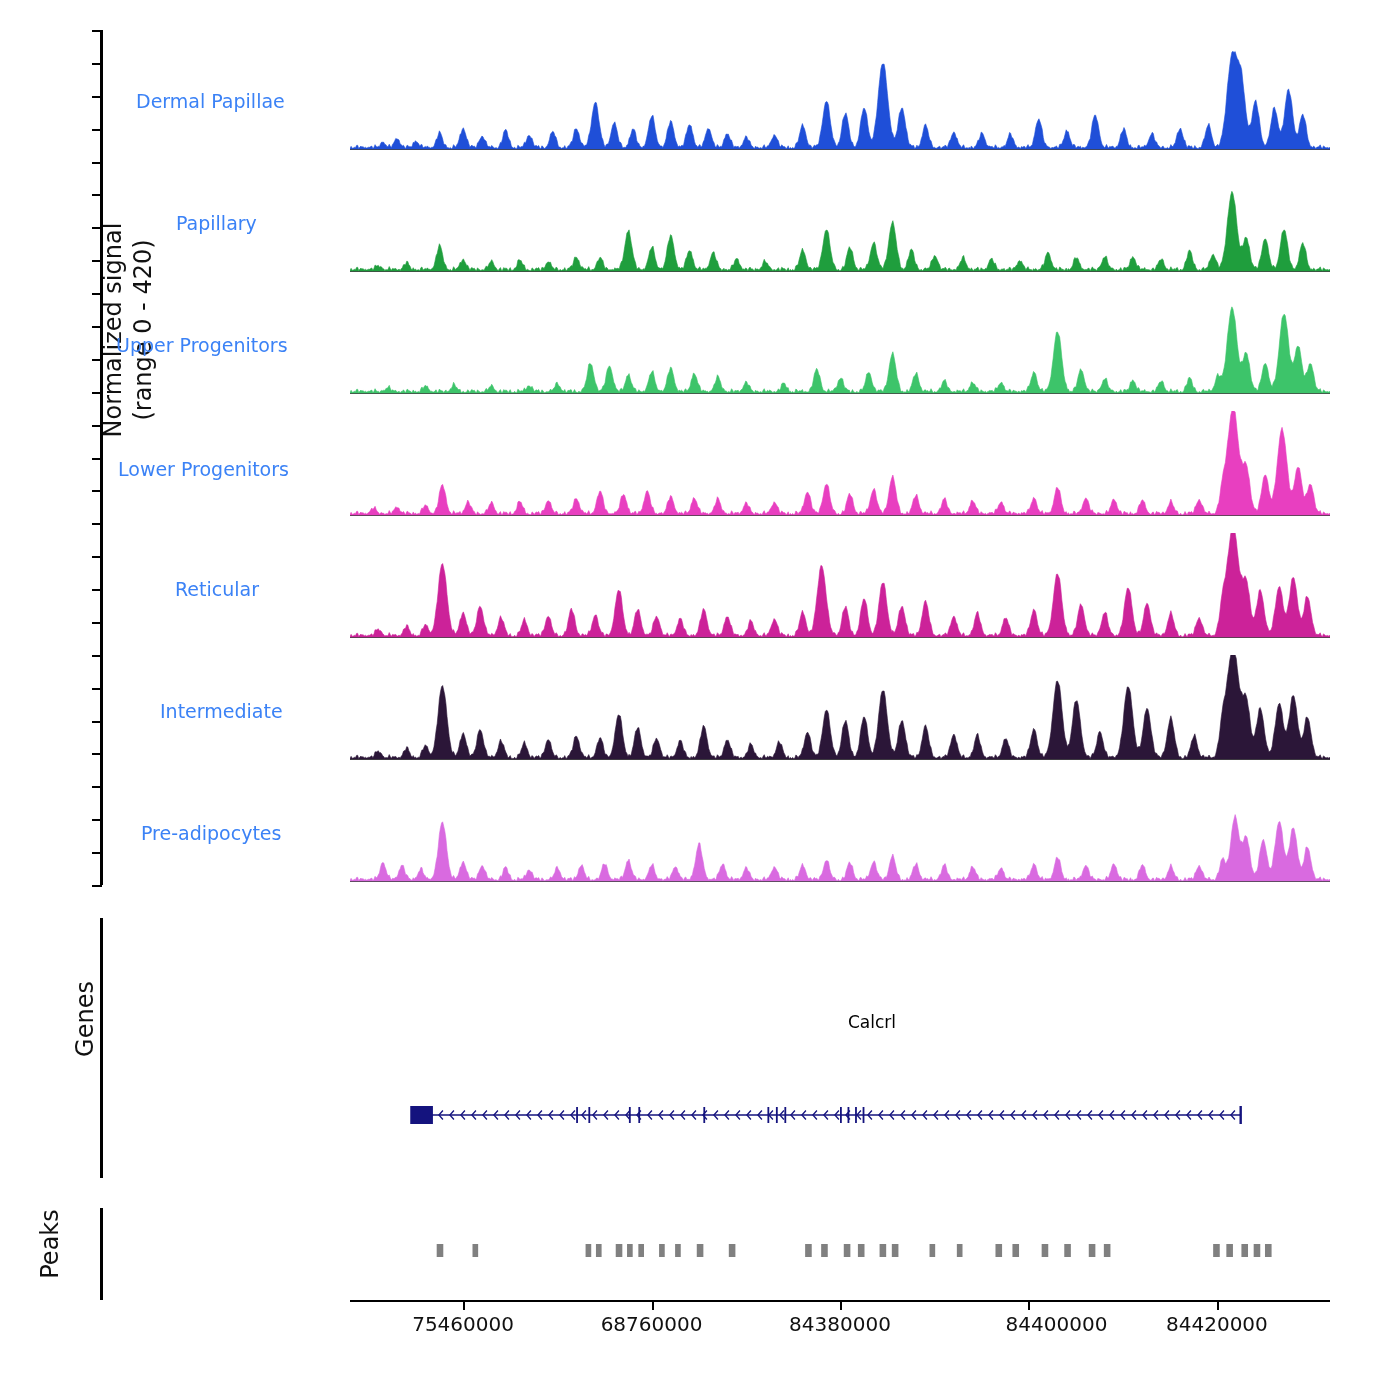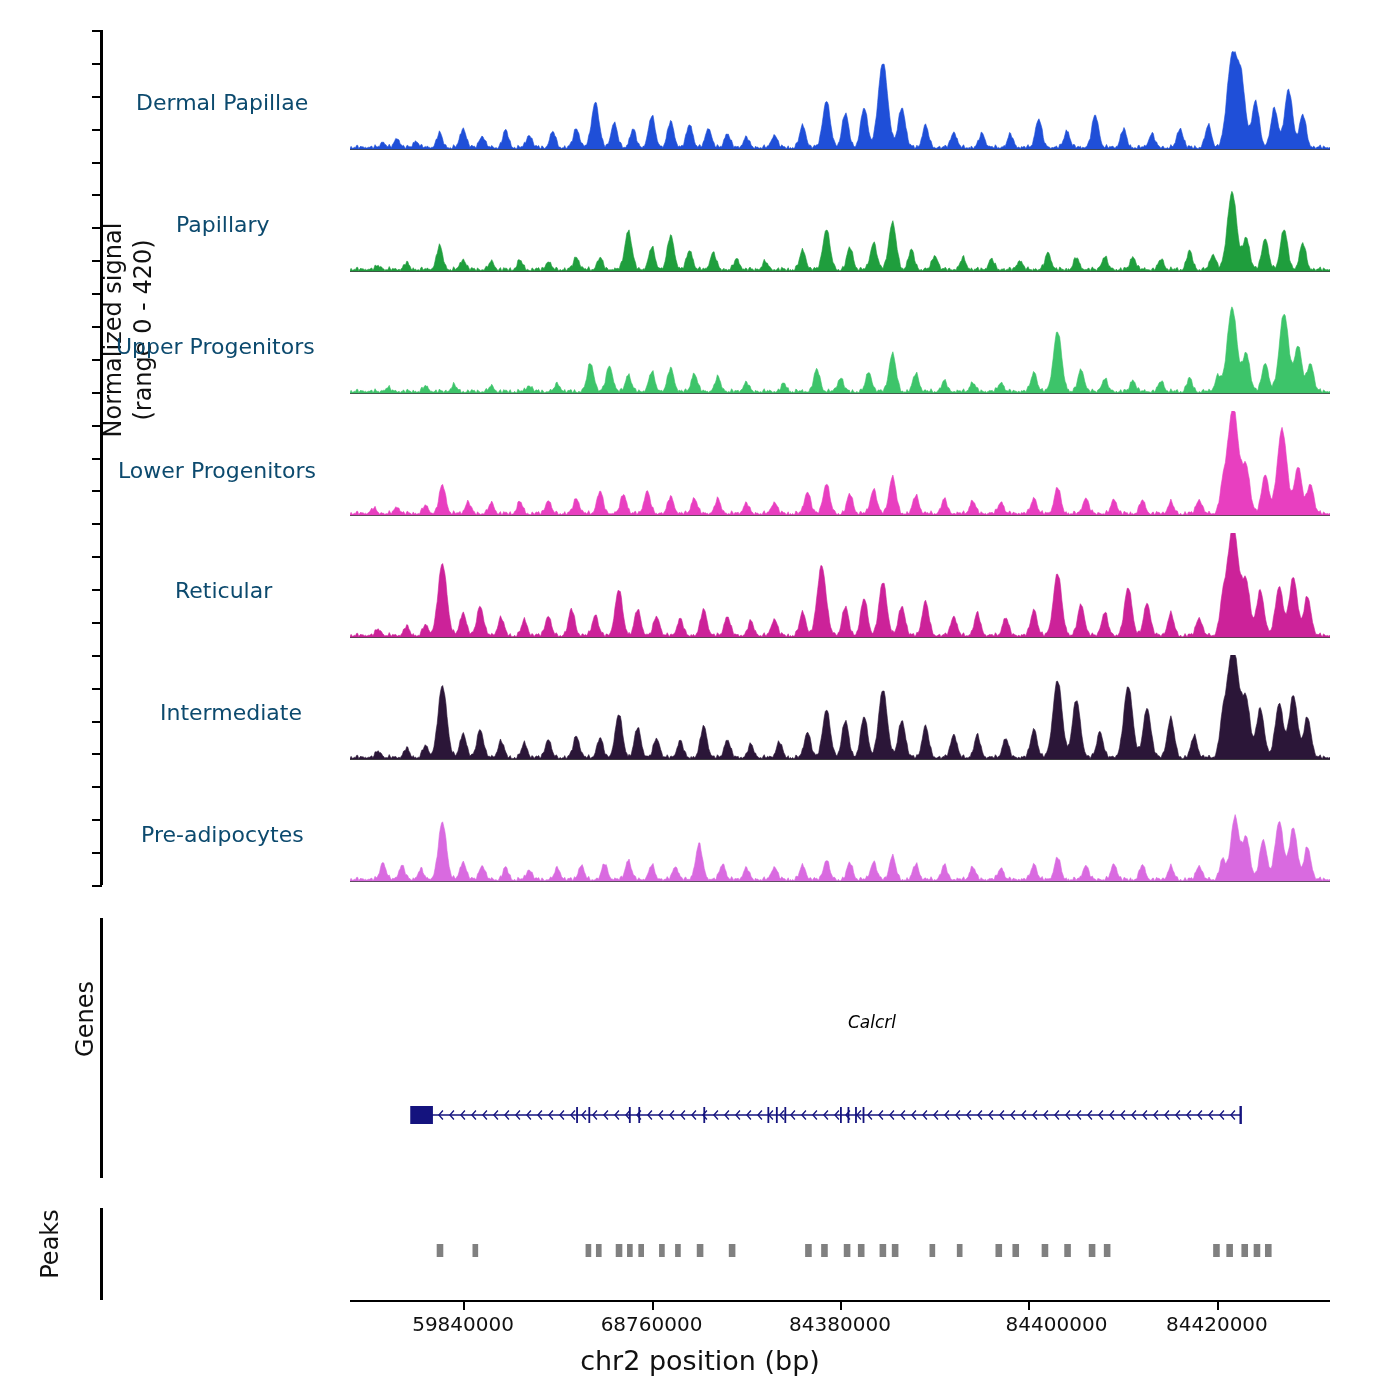--- a/index.html
+++ b/index.html
@@ -66,22 +66,22 @@
     width: 3px;
   }
   .tick {
     position: absolute;
     background: #000;
     height: 2px;
     width: 10px;
   }
   .track-title {
     position: absolute;
-    font-size: 22px;
-    color: #0c4a6e;
+    font-size: 19px;
+    color: #3b82f6;
     white-space: nowrap;
     text-align: center;
   }
   .track-svg {
     position: absolute;
     left: 350px;
     width: 980px;
     height: 120px;
   }
 
@@ -202,21 +202,21 @@
         <path d="M 0 105 L 0.00 103.80 L 1.09 101.36 L 2.18 103.27 L 3.27 103.07 L 4.36 102.32 L 5.45 102.85 L 6.54 100.40 L 7.63 100.26 L 8.72 103.42 L 9.81 102.36 L 10.90 101.05 L 11.99 102.18 L 13.08 101.57 L 14.17 103.10 L 15.26 102.18 L 16.35 103.04 L 17.44 102.68 L 18.53 102.21 L 19.62 102.28 L 20.71 101.53 L 21.80 100.82 L 22.89 102.83 L 23.98 100.66 L 25.07 96.71 L 26.16 97.05 L 27.25 96.46 L 28.34 95.77 L 29.43 97.82 L 30.52 97.58 L 31.61 98.73 L 32.70 100.85 L 33.79 101.60 L 34.88 103.30 L 35.97 102.35 L 37.06 103.09 L 38.15 102.20 L 39.24 99.55 L 40.33 101.75 L 41.42 103.36 L 42.51 101.38 L 43.60 101.76 L 44.69 101.78 L 45.78 101.38 L 46.87 103.10 L 47.96 102.92 L 49.05 101.97 L 50.14 103.26 L 51.23 101.23 L 52.32 100.02 L 53.41 96.37 L 54.51 95.55 L 55.60 95.31 L 56.69 91.65 L 57.78 92.07 L 58.87 95.88 L 59.96 97.71 L 61.05 100.86 L 62.14 102.37 L 63.23 100.55 L 64.32 102.79 L 65.41 101.96 L 66.50 103.24 L 67.59 102.75 L 68.68 102.15 L 69.77 102.27 L 70.86 97.98 L 71.95 94.90 L 73.04 95.10 L 74.13 91.99 L 75.22 89.72 L 76.31 90.90 L 77.40 91.56 L 78.49 95.54 L 79.58 97.67 L 80.67 99.29 L 81.76 97.93 L 82.85 96.11 L 83.94 91.98 L 85.03 84.50 L 86.12 75.44 L 87.21 68.43 L 88.30 56.96 L 89.39 43.94 L 90.48 36.71 L 91.57 31.68 L 92.66 30.52 L 93.75 35.27 L 94.84 40.40 L 95.93 48.71 L 97.02 61.60 L 98.11 71.51 L 99.20 81.44 L 100.29 87.82 L 101.38 94.55 L 102.47 97.53 L 103.56 96.61 L 104.65 99.30 L 105.74 100.95 L 106.83 98.29 L 107.92 96.22 L 109.01 91.65 L 110.10 85.66 L 111.19 83.75 L 112.28 79.41 L 113.37 77.56 L 114.46 80.73 L 115.55 84.77 L 116.64 89.79 L 117.73 92.28 L 118.82 97.19 L 119.91 101.11 L 121.00 99.82 L 122.09 98.99 L 123.18 99.00 L 124.27 95.95 L 125.36 93.78 L 126.45 89.13 L 127.54 80.47 L 128.63 76.74 L 129.72 74.52 L 130.81 75.50 L 131.90 78.02 L 132.99 83.40 L 134.08 89.73 L 135.17 92.92 L 136.26 95.26 L 137.35 100.20 L 138.44 101.19 L 139.53 101.33 L 140.62 102.19 L 141.71 100.29 L 142.80 101.22 L 143.89 102.03 L 144.98 101.26 L 146.07 98.43 L 147.16 96.49 L 148.25 92.76 L 149.34 87.63 L 150.43 83.97 L 151.52 86.88 L 152.61 88.89 L 153.70 89.99 L 154.79 94.54 L 155.88 97.35 L 156.97 99.59 L 158.06 102.90 L 159.15 101.98 L 160.24 100.55 L 161.33 103.46 L 162.42 103.41 L 163.52 103.50 L 164.61 102.26 L 165.70 103.49 L 166.79 103.36 L 167.88 99.34 L 168.97 99.16 L 170.06 98.61 L 171.15 94.70 L 172.24 92.24 L 173.33 88.52 L 174.42 85.69 L 175.51 89.68 L 176.60 92.42 L 177.69 94.81 L 178.78 98.78 L 179.87 101.25 L 180.96 102.71 L 182.05 100.52 L 183.14 101.60 L 184.23 103.54 L 185.32 101.83 L 186.41 101.00 L 187.50 101.51 L 188.59 100.46 L 189.68 102.38 L 190.77 103.03 L 191.86 99.07 L 192.95 97.85 L 194.04 96.88 L 195.13 92.79 L 196.22 87.96 L 197.31 85.31 L 198.40 84.68 L 199.49 85.90 L 200.58 87.55 L 201.67 93.60 L 202.76 96.85 L 203.85 99.38 L 204.94 101.59 L 206.03 99.82 L 207.12 100.66 L 208.21 103.44 L 209.30 103.14 L 210.39 102.57 L 211.48 103.60 L 212.57 102.80 L 213.66 102.75 L 214.75 100.60 L 215.84 103.18 L 216.93 103.20 L 218.02 100.77 L 219.11 100.51 L 220.20 98.12 L 221.29 95.62 L 222.38 94.72 L 223.47 88.73 L 224.56 82.23 L 225.65 81.35 L 226.74 81.39 L 227.83 84.03 L 228.92 86.55 L 230.01 92.61 L 231.10 96.65 L 232.19 97.38 L 233.28 99.57 L 234.37 101.54 L 235.46 101.24 L 236.55 102.79 L 237.64 101.84 L 238.73 99.60 L 239.82 102.30 L 240.91 103.57 L 242.00 101.94 L 243.09 102.05 L 244.18 100.18 L 245.27 97.44 L 246.36 92.23 L 247.45 88.15 L 248.54 86.41 L 249.63 82.90 L 250.72 82.73 L 251.81 85.54 L 252.90 88.09 L 253.99 94.45 L 255.08 99.37 L 256.17 98.88 L 257.26 100.19 L 258.35 102.10 L 259.44 101.35 L 260.53 99.81 L 261.62 97.04 L 262.71 92.44 L 263.80 86.94 L 264.89 77.38 L 265.98 70.86 L 267.07 63.59 L 268.16 59.92 L 269.25 60.55 L 270.34 61.01 L 271.43 67.09 L 272.53 77.88 L 273.62 85.01 L 274.71 91.27 L 275.80 96.74 L 276.89 98.38 L 277.98 101.53 L 279.07 99.27 L 280.16 100.79 L 281.25 99.27 L 282.34 94.31 L 283.43 89.87 L 284.52 82.39 L 285.61 76.18 L 286.70 75.08 L 287.79 72.81 L 288.88 72.64 L 289.97 78.78 L 291.06 84.90 L 292.15 91.56 L 293.24 95.12 L 294.33 99.71 L 295.42 100.91 L 296.51 100.89 L 297.60 101.11 L 298.69 101.32 L 299.78 99.85 L 300.87 100.18 L 301.96 96.66 L 303.05 90.10 L 304.14 87.91 L 305.23 85.72 L 306.32 82.95 L 307.41 84.68 L 308.50 86.80 L 309.59 90.37 L 310.68 94.61 L 311.77 97.52 L 312.86 101.71 L 313.95 101.64 L 315.04 101.99 L 316.13 101.93 L 317.22 99.71 L 318.31 101.66 L 319.40 103.72 L 320.49 101.34 L 321.58 101.16 L 322.67 101.82 L 323.76 100.64 L 324.85 100.08 L 325.94 96.92 L 327.03 93.01 L 328.12 90.57 L 329.21 85.55 L 330.30 85.32 L 331.39 85.75 L 332.48 89.71 L 333.57 95.21 L 334.66 95.78 L 335.75 97.45 L 336.84 101.52 L 337.93 102.01 L 339.02 102.66 L 340.11 103.45 L 341.20 101.46 L 342.29 103.07 L 343.38 101.17 L 344.47 102.40 L 345.56 101.96 L 346.65 99.31 L 347.74 97.19 L 348.83 90.84 L 349.92 84.20 L 351.01 81.16 L 352.10 75.34 L 353.19 70.26 L 354.28 71.28 L 355.37 74.06 L 356.46 80.43 L 357.55 86.32 L 358.64 93.31 L 359.73 96.47 L 360.82 99.49 L 361.91 100.80 L 363.00 101.31 L 364.09 100.69 L 365.18 103.16 L 366.27 102.77 L 367.36 99.72 L 368.45 101.07 L 369.54 102.04 L 370.63 100.85 L 371.72 100.80 L 372.81 97.09 L 373.90 92.21 L 374.99 89.75 L 376.08 85.40 L 377.17 85.39 L 378.26 85.25 L 379.35 88.60 L 380.44 92.34 L 381.54 93.30 L 382.63 97.69 L 383.72 101.82 L 384.81 100.96 L 385.90 101.33 L 386.99 101.89 L 388.08 101.17 L 389.17 103.62 L 390.26 102.59 L 391.35 102.27 L 392.44 103.30 L 393.53 102.02 L 394.62 101.68 L 395.71 98.82 L 396.80 97.48 L 397.89 96.62 L 398.98 91.14 L 400.07 87.66 L 401.16 89.11 L 402.25 90.26 L 403.34 93.88 L 404.43 97.85 L 405.52 97.92 L 406.61 100.73 L 407.70 101.46 L 408.79 102.84 L 409.88 103.08 L 410.97 102.50 L 412.06 103.64 L 413.15 101.34 L 414.24 99.68 L 415.33 102.61 L 416.42 102.70 L 417.51 101.33 L 418.60 102.13 L 419.69 101.02 L 420.78 101.61 L 421.87 102.03 L 422.96 102.29 L 424.05 99.29 L 425.14 97.71 L 426.23 94.09 L 427.32 89.67 L 428.41 85.66 L 429.50 87.64 L 430.59 89.35 L 431.68 89.49 L 432.77 93.92 L 433.86 97.77 L 434.95 99.67 L 436.04 102.85 L 437.13 102.27 L 438.22 100.65 L 439.31 103.75 L 440.40 102.53 L 441.49 103.52 L 442.58 102.47 L 443.67 103.38 L 444.76 103.37 L 445.85 99.99 L 446.94 100.75 L 448.03 102.81 L 449.12 101.05 L 450.21 100.24 L 451.30 98.26 L 452.39 93.71 L 453.48 92.03 L 454.57 86.12 L 455.66 80.67 L 456.75 77.90 L 457.84 77.35 L 458.93 79.81 L 460.02 82.11 L 461.11 87.98 L 462.20 95.06 L 463.29 96.97 L 464.38 97.74 L 465.47 99.99 L 466.56 99.28 L 467.65 99.26 L 468.74 97.74 L 469.83 90.78 L 470.92 85.09 L 472.01 78.73 L 473.10 70.75 L 474.19 62.55 L 475.28 56.56 L 476.37 55.23 L 477.46 55.84 L 478.55 59.04 L 479.64 69.18 L 480.73 77.89 L 481.82 84.81 L 482.91 91.83 L 484.00 94.48 L 485.09 97.33 L 486.18 100.47 L 487.27 100.58 L 488.36 97.25 L 489.45 95.05 L 490.55 89.65 L 491.64 81.87 L 492.73 72.87 L 493.82 69.70 L 494.91 67.35 L 496.00 65.23 L 497.09 69.63 L 498.18 76.05 L 499.27 82.82 L 500.36 91.70 L 501.45 95.66 L 502.54 96.57 L 503.63 100.72 L 504.72 101.37 L 505.81 100.88 L 506.90 97.31 L 507.99 94.79 L 509.08 89.05 L 510.17 79.14 L 511.26 71.81 L 512.35 67.17 L 513.44 62.16 L 514.53 62.26 L 515.62 65.09 L 516.71 69.03 L 517.80 78.92 L 518.89 86.59 L 519.98 91.69 L 521.07 95.81 L 522.16 97.90 L 523.25 96.93 L 524.34 91.89 L 525.43 86.77 L 526.52 81.96 L 527.61 71.57 L 528.70 59.98 L 529.79 50.50 L 530.88 40.75 L 531.97 36.45 L 533.06 36.02 L 534.15 36.08 L 535.24 42.23 L 536.33 53.77 L 537.42 63.87 L 538.51 73.40 L 539.60 81.80 L 540.69 89.15 L 541.78 93.98 L 542.87 94.12 L 543.96 96.60 L 545.05 95.42 L 546.14 91.61 L 547.23 87.25 L 548.32 78.30 L 549.41 70.99 L 550.50 68.90 L 551.59 65.91 L 552.68 65.76 L 553.77 71.22 L 554.86 77.02 L 555.95 84.62 L 557.04 88.35 L 558.13 95.50 L 559.22 99.80 L 560.31 99.51 L 561.40 100.77 L 562.49 100.71 L 563.58 100.38 L 564.67 103.30 L 565.76 102.61 L 566.85 99.54 L 567.94 100.14 L 569.03 98.88 L 570.12 95.25 L 571.21 88.73 L 572.30 84.07 L 573.39 77.24 L 574.48 71.44 L 575.57 69.73 L 576.66 73.15 L 577.75 77.15 L 578.84 84.43 L 579.93 90.15 L 581.02 92.38 L 582.11 97.84 L 583.20 101.76 L 584.29 101.74 L 585.38 102.79 L 586.47 103.08 L 587.56 102.53 L 588.65 101.85 L 589.74 101.18 L 590.83 103.80 L 591.92 102.61 L 593.01 101.49 L 594.10 101.67 L 595.19 99.68 L 596.28 100.44 L 597.37 100.99 L 598.46 96.29 L 599.56 91.91 L 600.65 89.01 L 601.74 83.98 L 602.83 80.82 L 603.92 79.03 L 605.01 81.11 L 606.10 86.15 L 607.19 88.38 L 608.28 94.10 L 609.37 97.41 L 610.46 99.65 L 611.55 102.38 L 612.64 100.57 L 613.73 99.77 L 614.82 103.02 L 615.91 103.12 L 617.00 102.48 L 618.09 103.32 L 619.18 101.63 L 620.27 101.99 L 621.36 97.84 L 622.45 96.63 L 623.54 93.64 L 624.63 87.13 L 625.72 83.06 L 626.81 79.29 L 627.90 78.29 L 628.99 84.10 L 630.08 88.56 L 631.17 90.90 L 632.26 96.18 L 633.35 99.55 L 634.44 101.56 L 635.53 101.69 L 636.62 103.47 L 637.71 102.34 L 638.80 102.12 L 639.89 101.37 L 640.98 102.07 L 642.07 101.17 L 643.16 102.81 L 644.25 102.78 L 645.34 99.67 L 646.43 101.00 L 647.52 102.85 L 648.61 101.27 L 649.70 100.70 L 650.79 97.90 L 651.88 93.09 L 652.97 89.67 L 654.06 84.44 L 655.15 84.36 L 656.24 83.68 L 657.33 85.67 L 658.42 89.86 L 659.51 91.76 L 660.60 96.39 L 661.69 101.43 L 662.78 100.77 L 663.87 100.72 L 664.96 102.26 L 666.05 101.92 L 667.14 103.58 L 668.23 102.31 L 669.32 102.54 L 670.41 103.41 L 671.50 101.57 L 672.59 102.09 L 673.68 101.23 L 674.77 101.10 L 675.86 102.45 L 676.95 98.69 L 678.04 94.48 L 679.13 93.10 L 680.22 88.02 L 681.31 82.13 L 682.40 78.12 L 683.49 73.41 L 684.58 74.51 L 685.67 76.89 L 686.76 83.24 L 687.85 90.01 L 688.94 93.86 L 690.03 98.22 L 691.12 98.97 L 692.21 98.38 L 693.30 101.66 L 694.39 101.84 L 695.48 98.71 L 696.57 97.69 L 697.66 94.54 L 698.75 90.24 L 699.84 84.04 L 700.93 76.71 L 702.02 65.24 L 703.11 54.95 L 704.20 43.28 L 705.29 34.07 L 706.38 26.48 L 707.47 26.12 L 708.57 28.57 L 709.66 31.36 L 710.75 41.19 L 711.84 53.69 L 712.93 64.11 L 714.02 75.37 L 715.11 82.85 L 716.20 86.52 L 717.29 91.62 L 718.38 89.67 L 719.47 88.28 L 720.56 81.74 L 721.65 73.78 L 722.74 64.98 L 723.83 53.32 L 724.92 47.10 L 726.01 46.46 L 727.10 45.66 L 728.19 49.71 L 729.28 58.06 L 730.37 66.31 L 731.46 77.83 L 732.55 84.93 L 733.64 91.59 L 734.73 96.50 L 735.82 98.91 L 736.91 100.89 L 738.00 100.42 L 739.09 100.88 L 740.18 103.43 L 741.27 101.25 L 742.36 98.51 L 743.45 98.88 L 744.54 96.21 L 745.63 92.53 L 746.72 88.64 L 747.81 81.07 L 748.90 77.22 L 749.99 76.36 L 751.08 78.39 L 752.17 83.05 L 753.26 87.50 L 754.35 93.85 L 755.44 96.31 L 756.53 96.68 L 757.62 100.84 L 758.71 102.46 L 759.80 101.16 L 760.89 101.98 L 761.98 101.23 L 763.07 101.15 L 764.16 102.46 L 765.25 102.58 L 766.34 100.32 L 767.43 100.11 L 768.52 96.80 L 769.61 92.16 L 770.70 84.34 L 771.79 78.53 L 772.88 69.89 L 773.97 56.18 L 775.06 45.94 L 776.15 38.27 L 777.24 31.97 L 778.33 31.96 L 779.42 33.98 L 780.51 37.92 L 781.60 49.58 L 782.69 59.28 L 783.78 70.84 L 784.87 79.22 L 785.96 87.00 L 787.05 92.59 L 788.14 91.79 L 789.23 91.62 L 790.32 91.59 L 791.41 85.47 L 792.50 78.07 L 793.59 70.06 L 794.68 60.37 L 795.77 56.32 L 796.86 53.31 L 797.95 54.48 L 799.04 59.28 L 800.13 67.16 L 801.22 75.92 L 802.31 82.07 L 803.40 88.55 L 804.49 96.31 L 805.58 98.30 L 806.67 98.22 L 807.76 100.58 L 808.85 100.77 L 809.94 101.63 L 811.03 102.74 L 812.12 99.68 L 813.21 97.29 L 814.30 96.05 L 815.39 91.09 L 816.48 84.57 L 817.58 76.44 L 818.67 70.67 L 819.76 65.11 L 820.85 60.77 L 821.94 65.06 L 823.03 71.32 L 824.12 77.29 L 825.21 85.35 L 826.30 90.22 L 827.39 94.29 L 828.48 100.21 L 829.57 101.97 L 830.66 101.54 L 831.75 103.39 L 832.84 103.69 L 833.93 102.96 L 835.02 100.34 L 836.11 101.90 L 837.20 102.37 L 838.29 98.09 L 839.38 95.16 L 840.47 91.65 L 841.56 86.34 L 842.65 84.32 L 843.74 81.56 L 844.83 78.80 L 845.92 83.33 L 847.01 88.45 L 848.10 93.75 L 849.19 96.52 L 850.28 100.16 L 851.37 101.76 L 852.46 100.51 L 853.55 100.15 L 854.64 102.49 L 855.73 101.82 L 856.82 102.09 L 857.91 102.29 L 859.00 100.01 L 860.09 101.81 L 861.18 102.93 L 862.27 102.54 L 863.36 102.09 L 864.45 102.20 L 865.54 99.94 L 866.63 95.25 L 867.72 89.26 L 868.81 85.09 L 869.90 75.49 L 870.99 64.39 L 872.08 56.54 L 873.17 48.35 L 874.26 43.13 L 875.35 39.17 L 876.44 30.64 L 877.53 21.53 L 878.62 14.83 L 879.71 5.45 L 880.80 0.00 L 881.89 0.00 L 882.98 0.00 L 884.07 0.00 L 885.16 0.00 L 886.25 3.38 L 887.34 13.85 L 888.43 22.84 L 889.52 32.08 L 890.61 35.78 L 891.70 37.03 L 892.79 40.44 L 893.88 39.75 L 894.97 37.74 L 896.06 40.29 L 897.15 44.14 L 898.24 51.91 L 899.33 57.69 L 900.42 68.23 L 901.51 77.37 L 902.60 80.29 L 903.69 81.54 L 904.78 79.18 L 905.87 72.92 L 906.96 68.49 L 908.05 61.68 L 909.14 53.40 L 910.23 52.46 L 911.32 55.69 L 912.41 60.84 L 913.50 67.60 L 914.59 77.01 L 915.68 84.32 L 916.77 89.91 L 917.86 93.01 L 918.95 96.76 L 920.04 96.15 L 921.13 94.93 L 922.22 91.12 L 923.31 82.05 L 924.40 75.25 L 925.49 68.71 L 926.59 59.04 L 927.68 52.23 L 928.77 48.99 L 929.86 48.25 L 930.95 52.25 L 932.04 57.29 L 933.13 67.44 L 934.22 73.36 L 935.31 75.74 L 936.40 76.53 L 937.49 71.60 L 938.58 65.86 L 939.67 60.14 L 940.76 50.05 L 941.85 42.06 L 942.94 40.58 L 944.03 41.18 L 945.12 46.48 L 946.21 52.70 L 947.30 62.63 L 948.39 72.21 L 949.48 76.99 L 950.57 82.14 L 951.66 83.34 L 952.75 80.54 L 953.84 77.24 L 954.93 69.36 L 956.02 62.18 L 957.11 62.32 L 958.20 63.74 L 959.29 66.94 L 960.38 74.56 L 961.47 81.01 L 962.56 88.45 L 963.65 92.37 L 964.74 97.21 L 965.83 101.32 L 966.92 100.96 L 968.01 101.64 L 969.10 101.25 L 970.19 99.79 L 971.28 102.57 L 972.37 103.53 L 973.46 100.91 L 974.55 101.69 L 975.64 102.65 L 976.73 102.65 L 977.82 102.50 L 978.91 103.16 L 980.00 102.27 L 980 105 Z" fill="#2b1638" stroke="#2b1638" stroke-width="0.6"></path>
         <line x1="0" x2="980" y1="104.5" y2="104.5" stroke="#444" stroke-width="0.8"></line>
       </svg>
       <div class="track-title" style="left: 141px; top: 822px;">Pre-adipocytes</div>
       <svg class="track-svg" viewBox="0 0 980 105" preserveAspectRatio="none" style="top: 777px; height: 105px;">
         <path d="M 0 105 L 0.00 103.80 L 1.09 101.36 L 2.18 103.27 L 3.27 103.07 L 4.36 102.32 L 5.45 102.85 L 6.54 100.40 L 7.63 100.26 L 8.72 103.42 L 9.81 102.36 L 10.90 101.05 L 11.99 102.18 L 13.08 101.57 L 14.17 103.10 L 15.26 102.18 L 16.35 103.04 L 17.44 102.68 L 18.53 102.22 L 19.62 102.31 L 20.71 101.62 L 21.80 101.08 L 22.89 103.51 L 23.98 102.14 L 25.07 99.31 L 26.16 100.68 L 27.25 100.19 L 28.34 97.79 L 29.43 95.98 L 30.52 90.48 L 31.61 86.58 L 32.70 85.57 L 33.79 85.98 L 34.88 89.87 L 35.97 92.48 L 37.06 96.85 L 38.15 98.79 L 39.24 97.95 L 40.33 101.10 L 41.42 103.11 L 42.51 101.26 L 43.60 101.57 L 44.69 101.25 L 45.78 100.05 L 46.87 100.23 L 47.96 97.61 L 49.05 93.56 L 50.14 91.94 L 51.23 88.48 L 52.32 88.37 L 53.41 88.48 L 54.51 92.98 L 55.60 97.85 L 56.69 97.46 L 57.78 98.76 L 58.87 101.56 L 59.96 101.57 L 61.05 103.02 L 62.14 103.33 L 63.23 100.74 L 64.32 102.33 L 65.41 100.57 L 66.50 100.32 L 67.59 97.73 L 68.68 94.96 L 69.77 93.86 L 70.86 90.38 L 71.95 90.55 L 73.04 95.72 L 74.13 97.64 L 75.22 98.78 L 76.31 100.90 L 77.40 100.34 L 78.49 102.04 L 79.58 102.04 L 80.67 102.40 L 81.76 100.87 L 82.85 99.80 L 83.94 97.13 L 85.03 91.52 L 86.12 84.49 L 87.21 79.35 L 88.30 69.39 L 89.39 57.39 L 90.48 50.72 L 91.57 45.93 L 92.66 44.82 L 93.75 49.46 L 94.84 54.25 L 95.93 61.82 L 97.02 73.50 L 98.11 81.74 L 99.20 89.70 L 100.29 94.05 L 101.38 98.93 L 102.47 100.42 L 103.56 98.46 L 104.65 100.57 L 105.74 102.12 L 106.83 99.84 L 107.92 98.56 L 109.01 95.09 L 110.10 90.29 L 111.19 89.41 L 112.28 85.72 L 113.37 84.05 L 114.46 86.89 L 115.55 90.13 L 116.64 94.04 L 117.73 95.31 L 118.82 99.15 L 119.91 102.34 L 121.00 100.80 L 122.09 100.35 L 123.18 101.59 L 124.27 100.86 L 125.36 102.16 L 126.45 101.70 L 127.54 96.94 L 128.63 95.45 L 129.72 92.77 L 130.81 90.62 L 131.90 88.50 L 132.99 89.30 L 134.08 92.29 L 135.17 93.66 L 136.26 95.30 L 137.35 100.11 L 138.44 101.14 L 139.53 101.33 L 140.62 102.23 L 141.71 100.39 L 142.80 101.53 L 143.89 102.86 L 144.98 103.22 L 146.07 102.43 L 147.16 103.52 L 148.25 103.38 L 149.34 101.31 L 150.43 98.74 L 151.52 99.72 L 152.61 96.86 L 153.70 91.55 L 154.79 90.26 L 155.88 89.51 L 156.97 91.04 L 158.06 95.76 L 159.15 97.13 L 160.24 97.80 L 161.33 102.15 L 162.42 102.88 L 163.52 103.32 L 164.61 102.23 L 165.70 103.57 L 166.79 103.67 L 167.88 100.19 L 168.97 101.14 L 170.06 102.58 L 171.15 101.50 L 172.24 102.14 L 173.33 100.65 L 174.42 97.89 L 175.51 99.15 L 176.60 96.87 L 177.69 93.55 L 178.78 93.03 L 179.87 93.43 L 180.96 95.25 L 182.05 94.88 L 183.14 98.09 L 184.23 101.72 L 185.32 101.03 L 186.41 100.71 L 187.50 101.44 L 188.59 100.52 L 189.68 102.65 L 190.77 103.78 L 191.86 100.88 L 192.95 101.63 L 194.04 103.72 L 195.13 103.56 L 196.22 102.70 L 197.31 102.82 L 198.40 102.74 L 199.49 102.00 L 200.58 99.77 L 201.67 101.03 L 202.76 99.39 L 203.85 97.29 L 204.94 95.32 L 206.03 90.23 L 207.12 89.25 L 208.21 92.14 L 209.30 93.66 L 210.39 95.80 L 211.48 99.49 L 212.57 100.68 L 213.66 101.81 L 214.75 100.26 L 215.84 103.11 L 216.93 103.33 L 218.02 101.23 L 219.11 101.69 L 220.20 100.78 L 221.29 100.84 L 222.38 103.68 L 223.47 102.16 L 224.56 99.64 L 225.65 100.65 L 226.74 99.16 L 227.83 96.63 L 228.92 91.66 L 230.01 90.21 L 231.10 88.93 L 232.19 87.59 L 233.28 90.60 L 234.37 94.93 L 235.46 97.19 L 236.55 100.69 L 237.64 100.92 L 238.73 99.26 L 239.82 102.24 L 240.91 103.71 L 242.00 102.42 L 243.09 103.29 L 244.18 102.95 L 245.27 102.78 L 246.36 101.15 L 247.45 101.01 L 248.54 102.22 L 249.63 99.11 L 250.72 95.83 L 251.81 92.37 L 252.90 87.29 L 253.99 87.08 L 255.08 88.30 L 256.17 87.47 L 257.26 90.97 L 258.35 96.23 L 259.44 99.00 L 260.53 100.91 L 261.62 101.94 L 262.71 102.14 L 263.80 102.85 L 264.89 100.75 L 265.98 102.05 L 267.07 101.52 L 268.16 101.99 L 269.25 103.02 L 270.34 99.88 L 271.43 98.98 L 272.53 100.52 L 273.62 97.37 L 274.71 93.43 L 275.80 89.84 L 276.89 84.64 L 277.98 84.18 L 279.07 82.03 L 280.16 87.08 L 281.25 91.63 L 282.34 94.23 L 283.43 97.99 L 284.52 98.59 L 285.61 99.42 L 286.70 103.18 L 287.79 102.59 L 288.88 100.67 L 289.97 102.28 L 291.06 102.47 L 292.15 103.26 L 293.24 101.99 L 294.33 103.05 L 295.42 101.69 L 296.51 99.42 L 297.60 97.13 L 298.69 94.47 L 299.78 90.42 L 300.87 89.72 L 301.96 88.01 L 303.05 86.45 L 304.14 91.38 L 305.23 96.27 L 306.32 98.32 L 307.41 101.42 L 308.50 101.74 L 309.59 101.66 L 310.68 101.94 L 311.77 101.64 L 312.86 103.72 L 313.95 102.49 L 315.04 102.30 L 316.13 101.98 L 317.22 99.59 L 318.31 101.21 L 319.40 102.57 L 320.49 98.82 L 321.58 96.50 L 322.67 94.57 L 323.76 91.27 L 324.85 90.41 L 325.94 89.81 L 327.03 91.23 L 328.12 95.48 L 329.21 96.36 L 330.30 99.41 L 331.39 99.90 L 332.48 101.43 L 333.57 103.43 L 334.66 100.70 L 335.75 99.98 L 336.84 102.61 L 337.93 102.29 L 339.02 102.38 L 340.11 102.43 L 341.20 99.11 L 342.29 98.37 L 343.38 92.74 L 344.47 88.89 L 345.56 82.66 L 346.65 74.92 L 347.74 70.33 L 348.83 65.84 L 349.92 65.95 L 351.01 73.47 L 352.10 79.49 L 353.19 84.49 L 354.28 91.54 L 355.37 95.61 L 356.46 99.45 L 357.55 100.76 L 358.64 102.91 L 359.73 102.12 L 360.82 102.43 L 361.91 102.16 L 363.00 101.83 L 364.09 100.73 L 365.18 102.73 L 366.27 101.54 L 367.36 96.99 L 368.45 95.96 L 369.54 93.90 L 370.63 89.94 L 371.72 88.78 L 372.81 86.93 L 373.90 87.17 L 374.99 91.89 L 376.08 94.57 L 377.17 99.26 L 378.26 100.40 L 379.35 101.99 L 380.44 102.29 L 381.54 99.62 L 382.63 101.15 L 383.72 103.46 L 384.81 101.63 L 385.90 101.56 L 386.99 101.92 L 388.08 101.05 L 389.17 103.21 L 390.26 101.52 L 391.35 99.93 L 392.44 98.93 L 393.53 95.18 L 394.62 92.77 L 395.71 89.49 L 396.80 90.29 L 397.89 94.03 L 398.98 94.28 L 400.07 95.75 L 401.16 99.81 L 402.25 100.85 L 403.34 102.38 L 404.43 103.55 L 405.52 101.15 L 406.61 102.29 L 407.70 102.11 L 408.79 103.07 L 409.88 103.15 L 410.97 102.51 L 412.06 103.64 L 413.15 101.34 L 414.24 99.67 L 415.33 102.56 L 416.42 102.52 L 417.51 100.81 L 418.60 100.83 L 419.69 98.24 L 420.78 96.57 L 421.87 94.34 L 422.96 92.54 L 424.05 89.41 L 425.14 90.56 L 426.23 92.29 L 427.32 94.36 L 428.41 95.83 L 429.50 100.62 L 430.59 102.09 L 431.68 99.77 L 432.77 100.92 L 433.86 101.83 L 434.95 101.69 L 436.04 103.72 L 437.13 102.59 L 438.22 100.75 L 439.31 103.78 L 440.40 102.54 L 441.49 103.52 L 442.58 102.46 L 443.67 103.31 L 444.76 103.15 L 445.85 99.37 L 446.94 99.25 L 448.03 99.74 L 449.12 95.75 L 450.21 92.63 L 451.30 89.47 L 452.39 86.31 L 453.48 89.38 L 454.57 91.01 L 455.66 93.91 L 456.75 97.81 L 457.84 100.38 L 458.93 102.00 L 460.02 100.50 L 461.11 101.28 L 462.20 103.54 L 463.29 101.80 L 464.38 100.35 L 465.47 101.67 L 466.56 101.13 L 467.65 102.30 L 468.74 103.07 L 469.83 99.51 L 470.92 98.16 L 472.01 96.53 L 473.10 92.99 L 474.19 88.27 L 475.28 84.43 L 476.37 83.83 L 477.46 83.77 L 478.55 84.87 L 479.64 91.58 L 480.73 95.87 L 481.82 98.06 L 482.91 100.76 L 484.00 100.04 L 485.09 100.75 L 486.18 103.03 L 487.27 103.63 L 488.36 102.27 L 489.45 103.72 L 490.55 103.64 L 491.64 102.35 L 492.73 99.80 L 493.82 101.29 L 494.91 100.01 L 496.00 94.35 L 497.09 91.02 L 498.18 87.47 L 499.27 84.75 L 500.36 86.93 L 501.45 87.96 L 502.54 89.15 L 503.63 95.47 L 504.72 98.97 L 505.81 101.52 L 506.90 101.41 L 507.99 103.30 L 509.08 103.37 L 510.17 100.54 L 511.26 100.72 L 512.35 102.62 L 513.44 101.65 L 514.53 102.16 L 515.62 101.54 L 516.71 98.79 L 517.80 99.95 L 518.89 98.10 L 519.98 94.03 L 521.07 90.43 L 522.16 87.48 L 523.25 85.35 L 524.34 83.74 L 525.43 86.43 L 526.52 92.78 L 527.61 95.38 L 528.70 97.07 L 529.79 99.77 L 530.88 99.81 L 531.97 101.79 L 533.06 103.31 L 534.15 100.66 L 535.24 99.72 L 536.33 100.57 L 537.42 97.50 L 538.51 92.74 L 539.60 87.30 L 540.69 82.98 L 541.78 79.92 L 542.87 76.99 L 543.96 81.28 L 545.05 85.90 L 546.14 90.59 L 547.23 96.05 L 548.32 97.05 L 549.41 98.61 L 550.50 103.08 L 551.59 103.24 L 552.68 102.34 L 553.77 103.55 L 554.86 102.87 L 555.95 103.29 L 557.04 100.49 L 558.13 102.43 L 559.22 102.80 L 560.31 99.34 L 561.40 97.45 L 562.49 93.85 L 563.58 89.74 L 564.67 89.53 L 565.76 87.48 L 566.85 85.60 L 567.94 90.00 L 569.03 94.59 L 570.12 98.09 L 571.21 99.32 L 572.30 102.40 L 573.39 102.33 L 574.48 101.13 L 575.57 100.85 L 576.66 102.25 L 577.75 101.48 L 578.84 102.63 L 579.93 102.32 L 581.02 99.67 L 582.11 101.75 L 583.20 103.63 L 584.29 102.53 L 585.38 103.01 L 586.47 102.90 L 587.56 101.78 L 588.65 100.01 L 589.74 97.41 L 590.83 97.20 L 591.92 92.69 L 593.01 88.70 L 594.10 87.57 L 595.19 86.54 L 596.28 90.46 L 597.37 95.77 L 598.46 96.77 L 599.56 98.54 L 600.65 101.86 L 601.74 102.39 L 602.83 103.04 L 603.92 102.36 L 605.01 102.60 L 606.10 103.55 L 607.19 100.79 L 608.28 101.89 L 609.37 101.71 L 610.46 101.74 L 611.55 103.27 L 612.64 100.89 L 613.73 99.81 L 614.82 102.82 L 615.91 102.46 L 617.00 100.91 L 618.09 100.13 L 619.18 96.21 L 620.27 94.36 L 621.36 89.23 L 622.45 89.61 L 623.54 91.36 L 624.63 91.94 L 625.72 95.29 L 626.81 96.95 L 627.90 97.92 L 628.99 102.20 L 630.08 102.82 L 631.17 100.63 L 632.26 101.98 L 633.35 102.56 L 634.44 102.93 L 635.53 102.24 L 636.62 103.66 L 637.71 102.40 L 638.80 102.13 L 639.89 101.37 L 640.98 102.05 L 642.07 101.11 L 643.16 102.61 L 644.25 102.20 L 645.34 98.27 L 646.43 98.13 L 647.52 97.91 L 648.61 94.22 L 649.70 92.67 L 650.79 91.25 L 651.88 90.75 L 652.97 93.81 L 654.06 95.33 L 655.15 100.11 L 656.24 101.03 L 657.33 101.45 L 658.42 102.05 L 659.51 99.87 L 660.60 101.06 L 661.69 103.77 L 662.78 101.79 L 663.87 101.10 L 664.96 102.39 L 666.05 101.95 L 667.14 103.59 L 668.23 102.31 L 669.32 102.54 L 670.41 103.41 L 671.50 101.59 L 672.59 102.14 L 673.68 101.38 L 674.77 101.49 L 675.86 103.36 L 676.95 100.58 L 678.04 97.93 L 679.13 98.65 L 680.22 95.99 L 681.31 92.40 L 682.40 90.14 L 683.49 86.33 L 684.58 87.33 L 685.67 88.64 L 686.76 93.10 L 687.85 97.51 L 688.94 98.99 L 690.03 101.37 L 691.12 100.74 L 692.21 99.43 L 693.30 102.56 L 694.39 103.14 L 695.48 101.04 L 696.57 101.88 L 697.66 101.73 L 698.75 101.84 L 699.84 101.58 L 700.93 101.51 L 702.02 97.95 L 703.11 95.29 L 704.20 89.98 L 705.29 85.27 L 706.38 80.24 L 707.47 80.72 L 708.57 82.45 L 709.66 82.84 L 710.75 88.33 L 711.84 94.65 L 712.93 97.63 L 714.02 101.24 L 715.11 101.98 L 716.20 100.75 L 717.29 103.38 L 718.38 101.73 L 719.47 103.47 L 720.56 102.75 L 721.65 102.72 L 722.74 102.98 L 723.83 100.05 L 724.92 100.62 L 726.01 103.40 L 727.10 101.85 L 728.19 101.03 L 729.28 101.15 L 730.37 98.98 L 731.46 99.15 L 732.55 95.13 L 733.64 92.06 L 734.73 89.72 L 735.82 88.14 L 736.91 89.43 L 738.00 90.72 L 739.09 94.08 L 740.18 99.52 L 741.27 99.70 L 742.36 98.94 L 743.45 101.49 L 744.54 101.85 L 745.63 102.41 L 746.72 103.78 L 747.81 101.54 L 748.90 101.74 L 749.99 102.35 L 751.08 102.79 L 752.17 103.33 L 753.26 102.42 L 754.35 103.54 L 755.44 101.78 L 756.53 99.12 L 757.62 101.02 L 758.71 100.46 L 759.80 96.47 L 760.89 93.92 L 761.98 89.59 L 763.07 86.77 L 764.16 87.28 L 765.25 89.07 L 766.34 90.65 L 767.43 95.65 L 768.52 98.25 L 769.61 100.06 L 770.70 99.55 L 771.79 102.28 L 772.88 103.51 L 773.97 100.49 L 775.06 100.73 L 776.15 101.94 L 777.24 101.55 L 778.33 103.45 L 779.42 103.06 L 780.51 100.70 L 781.60 103.22 L 782.69 102.38 L 783.78 103.39 L 784.87 102.24 L 785.96 102.09 L 787.05 101.45 L 788.14 96.00 L 789.23 92.88 L 790.32 92.19 L 791.41 88.58 L 792.50 87.45 L 793.59 88.97 L 794.68 90.15 L 795.77 95.67 L 796.86 98.54 L 797.95 100.72 L 799.04 101.90 L 800.13 102.91 L 801.22 103.34 L 802.31 101.37 L 803.40 101.03 L 804.49 103.73 L 805.58 102.36 L 806.67 100.27 L 807.76 101.57 L 808.85 101.29 L 809.94 102.11 L 811.03 103.59 L 812.12 101.47 L 813.21 100.83 L 814.30 102.37 L 815.39 101.23 L 816.48 99.23 L 817.58 95.62 L 818.67 93.60 L 819.76 90.42 L 820.85 86.76 L 821.94 89.96 L 823.03 93.49 L 824.12 95.46 L 825.21 98.94 L 826.30 99.40 L 827.39 99.86 L 828.48 103.25 L 829.57 103.46 L 830.66 102.20 L 831.75 103.65 L 832.84 103.79 L 833.93 103.04 L 835.02 100.54 L 836.11 102.45 L 837.20 103.74 L 838.29 101.10 L 839.38 100.94 L 840.47 101.36 L 841.56 100.53 L 842.65 102.26 L 843.74 100.87 L 844.83 95.91 L 845.92 94.75 L 847.01 92.20 L 848.10 90.22 L 849.19 88.20 L 850.28 90.34 L 851.37 93.13 L 852.46 94.35 L 853.55 96.49 L 854.64 100.65 L 855.73 101.04 L 856.82 101.80 L 857.91 102.20 L 859.00 100.00 L 860.09 101.84 L 861.18 103.02 L 862.27 102.77 L 863.36 102.62 L 864.45 103.34 L 865.54 102.19 L 866.63 99.30 L 867.72 95.93 L 868.81 95.22 L 869.90 89.89 L 870.99 83.85 L 872.08 81.88 L 873.17 80.43 L 874.26 82.65 L 875.35 86.49 L 876.44 85.55 L 877.53 83.02 L 878.62 81.07 L 879.71 73.85 L 880.80 64.36 L 881.89 53.96 L 882.98 46.75 L 884.07 42.01 L 885.16 37.60 L 886.25 41.61 L 887.34 47.97 L 888.43 54.33 L 889.52 61.93 L 890.61 64.39 L 891.70 64.25 L 892.79 65.88 L 893.88 63.00 L 894.97 58.65 L 896.06 58.98 L 897.15 60.87 L 898.24 66.97 L 899.33 71.30 L 900.42 80.66 L 901.51 89.16 L 902.60 92.46 L 903.69 95.51 L 904.78 96.46 L 905.87 94.46 L 906.96 93.99 L 908.05 89.21 L 909.14 79.60 L 910.23 73.43 L 911.32 68.33 L 912.41 63.95 L 913.50 62.26 L 914.59 66.05 L 915.68 71.18 L 916.77 77.47 L 917.86 82.93 L 918.95 89.45 L 920.04 91.11 L 921.13 91.31 L 922.22 88.12 L 923.31 79.11 L 924.40 72.08 L 925.49 65.24 L 926.59 55.35 L 927.68 48.42 L 928.77 45.18 L 929.86 44.55 L 930.95 48.85 L 932.04 54.45 L 933.13 65.54 L 934.22 72.84 L 935.31 77.00 L 936.40 79.83 L 937.49 76.97 L 938.58 73.07 L 939.67 68.78 L 940.76 59.64 L 941.85 52.17 L 942.94 50.92 L 944.03 51.54 L 945.12 56.69 L 946.21 62.54 L 947.30 71.84 L 948.39 80.59 L 949.48 84.53 L 950.57 89.05 L 951.66 89.99 L 952.75 87.32 L 953.84 84.38 L 954.93 76.91 L 956.02 70.03 L 957.11 70.26 L 958.20 71.54 L 959.29 74.32 L 960.38 81.20 L 961.47 86.58 L 962.56 92.76 L 963.65 95.41 L 964.74 99.14 L 965.83 102.43 L 966.92 101.53 L 968.01 101.90 L 969.10 101.36 L 970.19 99.83 L 971.28 102.58 L 972.37 103.53 L 973.46 100.91 L 974.55 101.69 L 975.64 102.65 L 976.73 102.65 L 977.82 102.50 L 978.91 103.16 L 980.00 102.27 L 980 105 Z" fill="#d96ae0" stroke="#d96ae0" stroke-width="0.6"></path>
         <line x1="0" x2="980" y1="104.5" y2="104.5" stroke="#444" stroke-width="0.8"></line>
       </svg>
     </div>
 
-  <div class="gene-name" style="left:848px; top:1012px;font-style:italic;">Calcrl</div>
+  <div class="gene-name" style="left:848px; top:1012px;">Calcrl</div>
   <svg class="track-svg" id="gene-svg" style="top:1085px; height:60px;" viewBox="0 0 980 60" preserveAspectRatio="none">
       <line x1="61.25" x2="890.4807692307692" y1="30" y2="30" stroke="#14137e" stroke-width="1.6"></line>
       <rect x="61.25" width="21.673076923076934" y="21" height="18" fill="#14137e"></rect>
       <rect x="60.25" width="2.4" y="21" height="18" fill="#14137e"></rect>
       <rect x="889.4807692307692" width="2.4" y="21" height="18" fill="#14137e"></rect>
       <path d="M 92.92307692307693 25.5 L 88.92307692307693 30 L 92.92307692307693 34.5" fill="none" stroke="#14137e" stroke-width="1.3"></path>
       <path d="M 103.92307692307693 25.5 L 99.92307692307693 30 L 103.92307692307693 34.5" fill="none" stroke="#14137e" stroke-width="1.3"></path>
       <path d="M 114.92307692307693 25.5 L 110.92307692307693 30 L 114.92307692307693 34.5" fill="none" stroke="#14137e" stroke-width="1.3"></path>
       <path d="M 125.92307692307693 25.5 L 121.92307692307693 30 L 125.92307692307693 34.5" fill="none" stroke="#14137e" stroke-width="1.3"></path>
       <path d="M 136.92307692307693 25.5 L 132.92307692307693 30 L 136.92307692307693 34.5" fill="none" stroke="#14137e" stroke-width="1.3"></path>
@@ -331,25 +331,24 @@
       <rect x="863.1538461538462" width="6.596153846153811" y="12" height="13" fill="#808080"></rect>
       <rect x="876.3461538461539" width="6.596153846153811" y="12" height="13" fill="#808080"></rect>
       <rect x="891.4230769230769" width="6.596153846153811" y="12" height="13" fill="#808080"></rect>
       <rect x="903.673076923077" width="6.596153846153811" y="12" height="13" fill="#808080"></rect>
       <rect x="914.9807692307693" width="6.596153846153811" y="12" height="13" fill="#808080"></rect>
     </svg>
 
   <div class="xaxis-line"></div>
   <div id="xticks">
       <div class="xtick" style="left: 463.077px;"></div>
-      <div class="xticklabel" style="left: 463.077px;">59840000</div>
+      <div class="xticklabel" style="left: 463.077px;">75460000</div>
       <div class="xtick" style="left: 651.538px;"></div>
       <div class="xticklabel" style="left: 651.538px;">68760000</div>
       <div class="xtick" style="left: 840px;"></div>
       <div class="xticklabel" style="left: 840px; text-align: center;">84380000</div>
       <div class="xtick" style="left: 1028.46px;"></div>
       <div class="xticklabel" style="left: 1028.46px; margin-left: 28px;">84400000</div>
       <div class="xtick" style="left: 1216.92px;"></div>
       <div class="xticklabel" style="left: 1216.92px;">84420000</div>
     </div>
-  <div class="xlabel">chr2 position (bp)</div>
 
 </div>
 
 </body></html>

